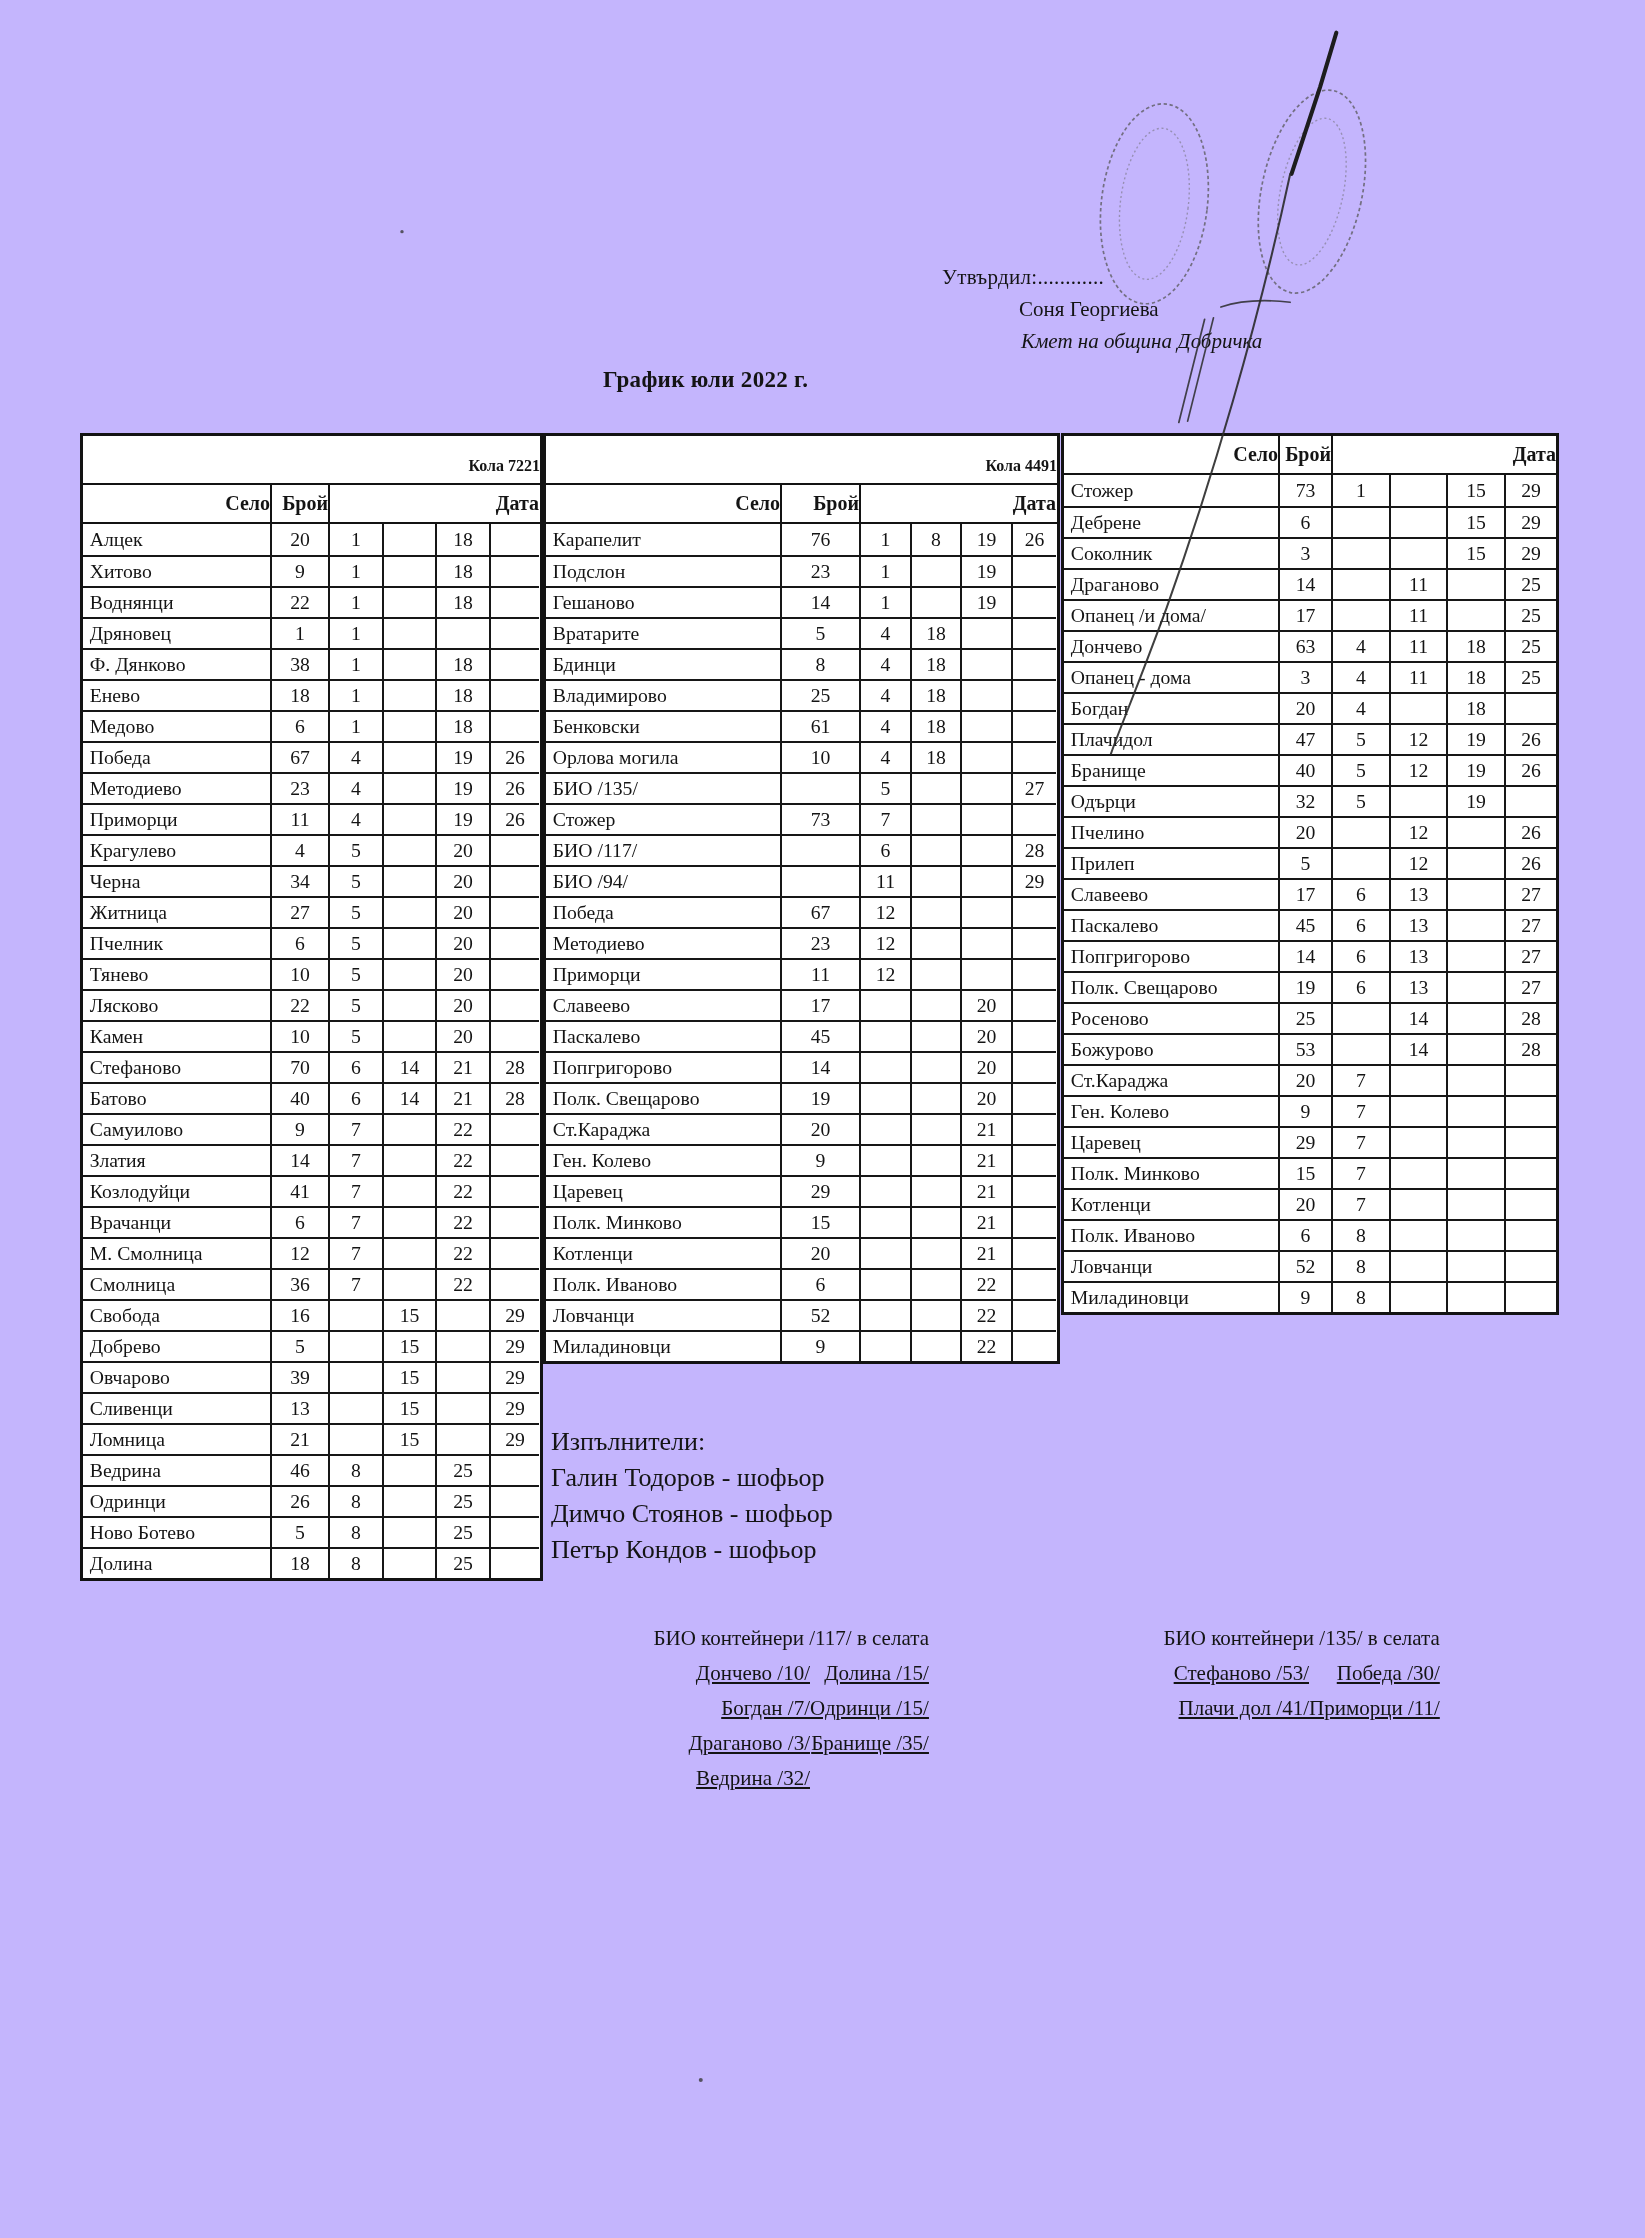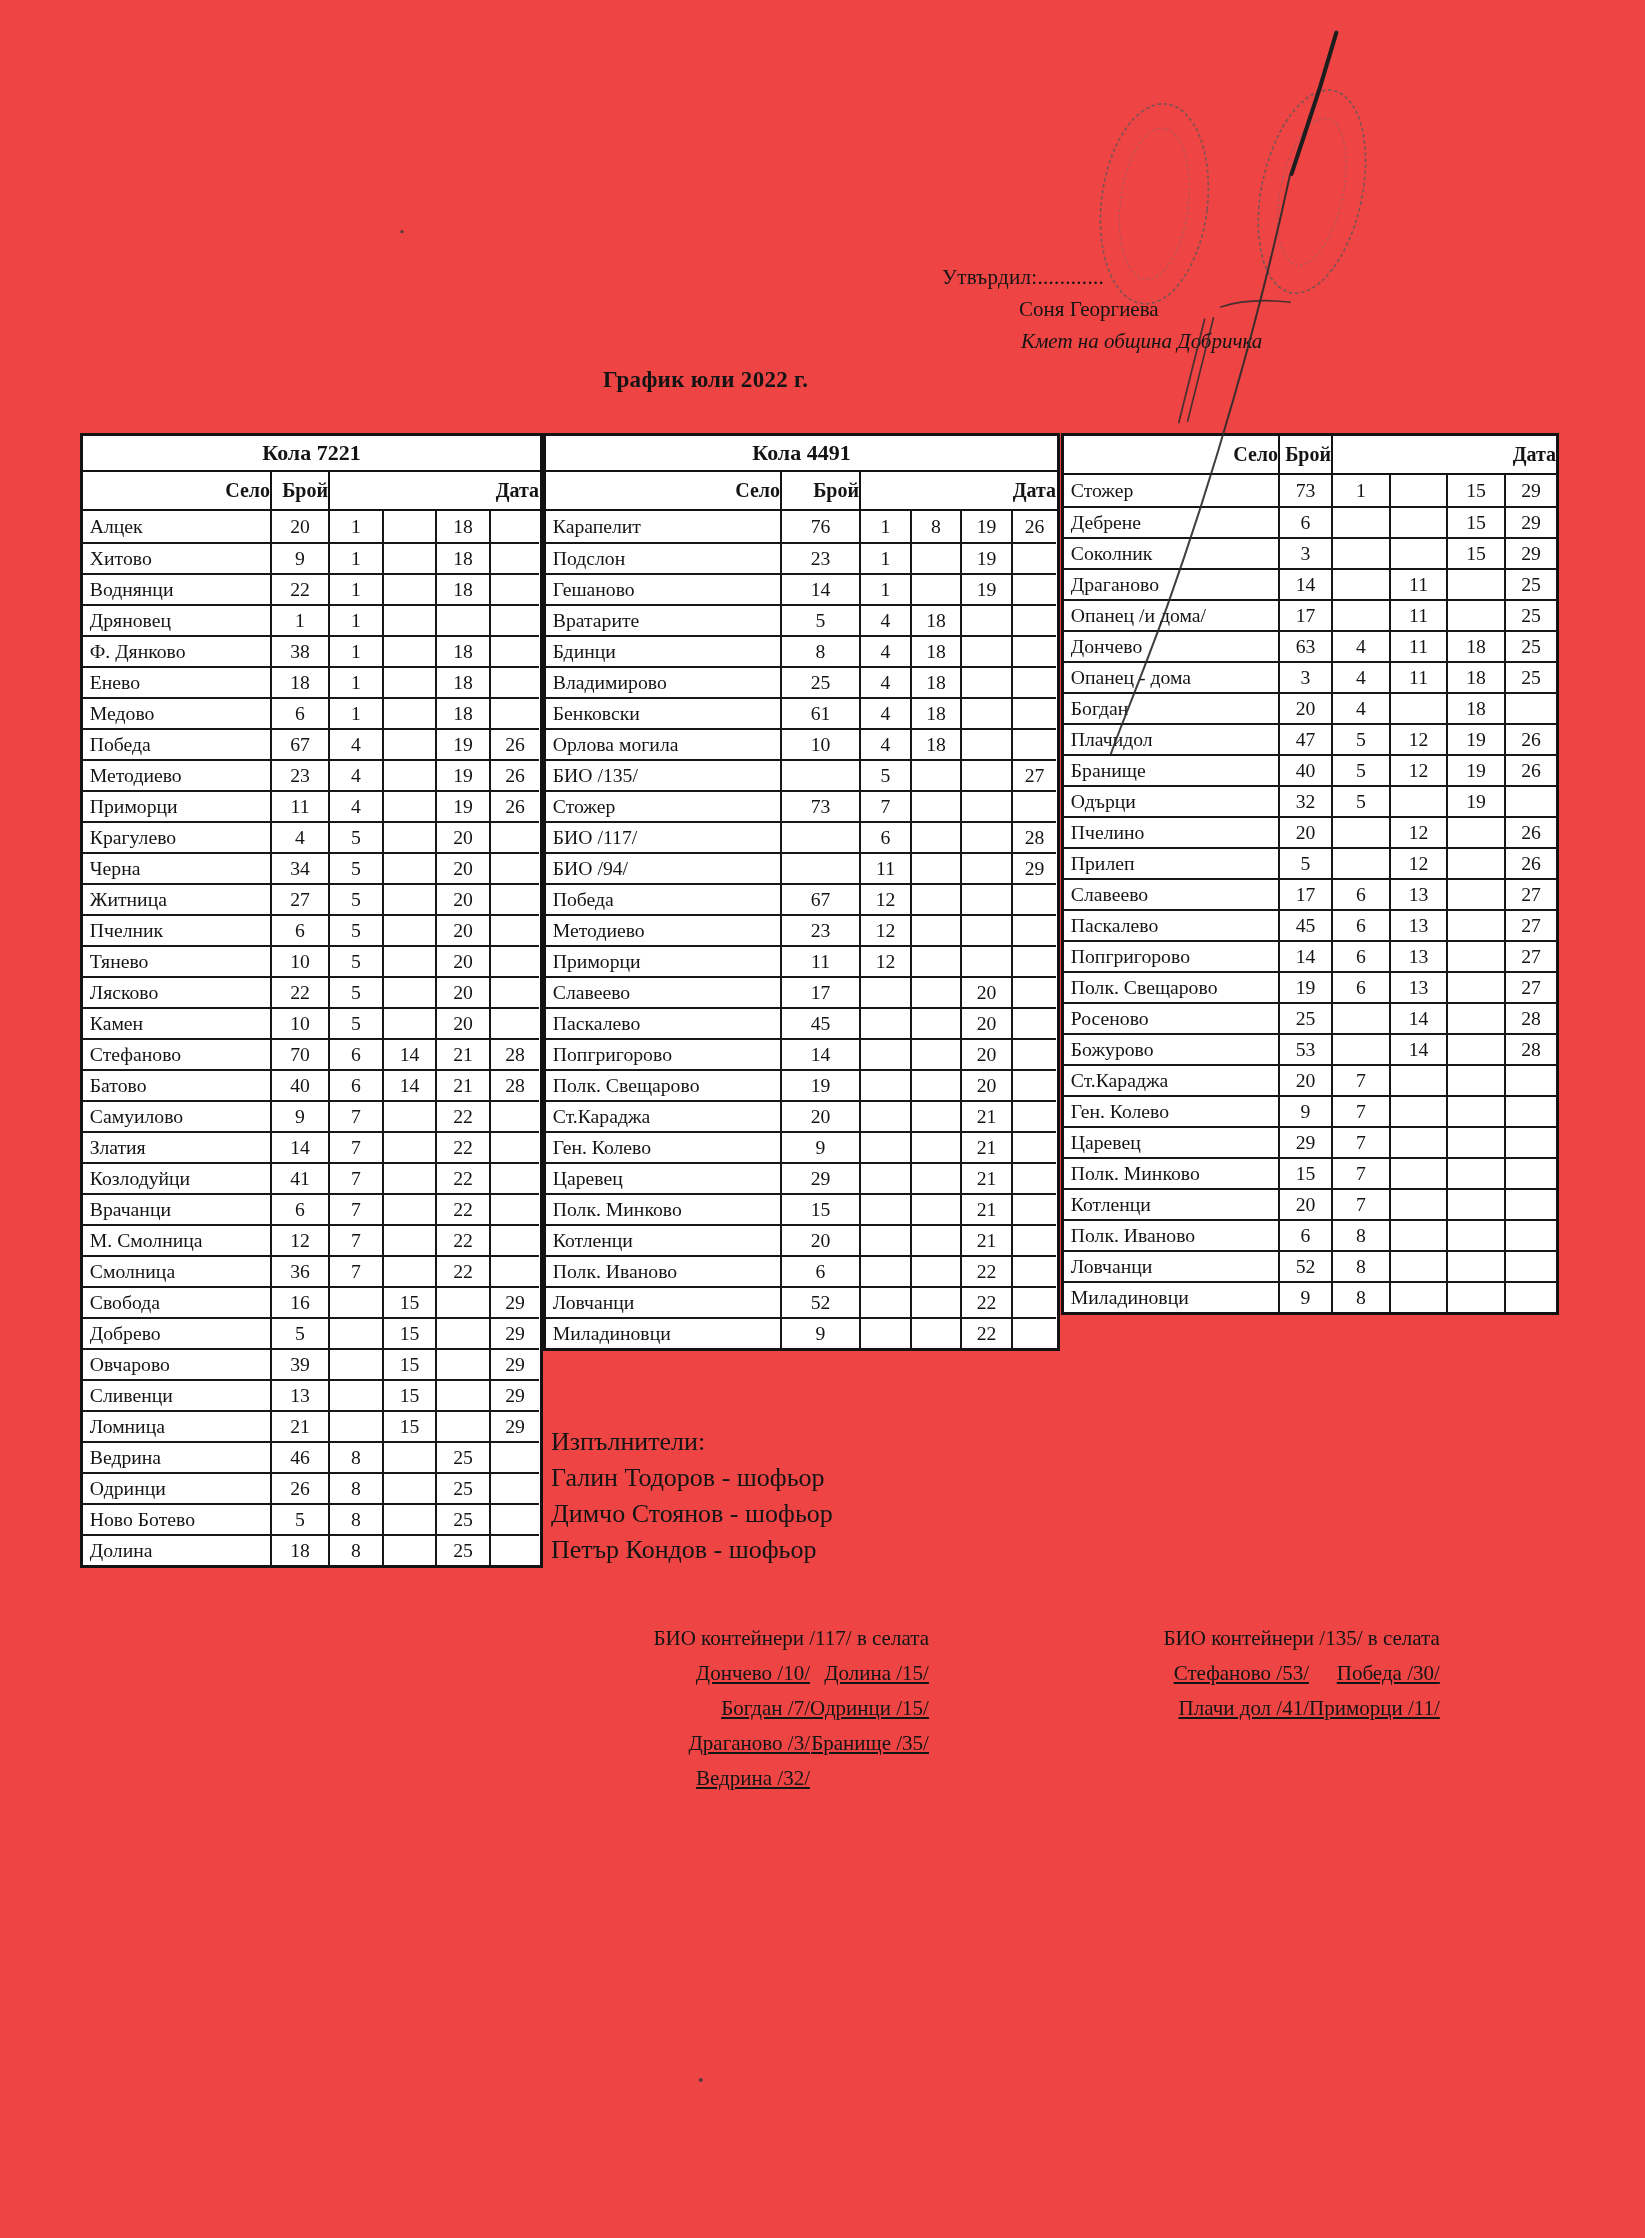--- a/index.html
+++ b/index.html
@@ -1,19 +1,19 @@
 <!DOCTYPE html>
 <html style="font-size:11px"><head>
 <meta charset="utf-8">
 <style>
   html,body{margin:0;padding:0;background:#9a9a9a;}
   .page{
     position:relative;
     width:1646px;height:2239px;
-    background:#ef4444;
+    background:#c4b5fd;
     font-family:"Liberation Serif","DejaVu Serif",serif;
     color:#141414;
     overflow:hidden;
   }
   .abs{position:absolute;}
 
   
   .approve-line{left:942px;top:265px;font-size:21px;letter-spacing:0.3px;}
   .approver-name{left:1019px;top:297px;font-size:21px;}
   .approver-role{left:1021px;top:329px;font-size:21px;font-style:italic;}
@@ -23,22 +23,23 @@
 
   
   .car-table{
     position:absolute;top:433px;
     border:3.4px solid #131313;
     background:#fff;
     box-sizing:border-box;
   }
   .t-title{
     height:34px;line-height:34px;
-    text-align:center;font-weight:bold;font-size:22px;
+    text-align:right;font-weight:bold;font-size:16px;
     border-bottom:2.7px solid #131313;
+    margin-top:13px;
   }
   .t-head,.t-row{display:grid;grid-template-columns:var(--cols);}
   .t-head{border-bottom:2.7px solid #131313;}
   .th{
     height:37px;line-height:37px;text-align:right;
     font-weight:bold;font-size:20px;font-family:Liberation Serif, serif;
   }
   .th.count,.th.date{border-left:2px solid #131313;}
   .th.date{grid-column:3 / span 4;}
   .t-row{height:31px;}

